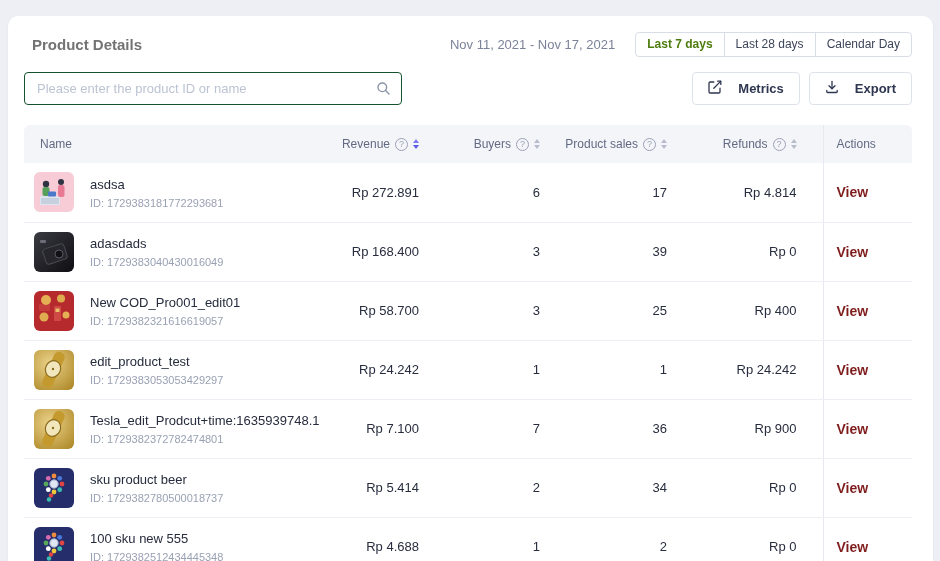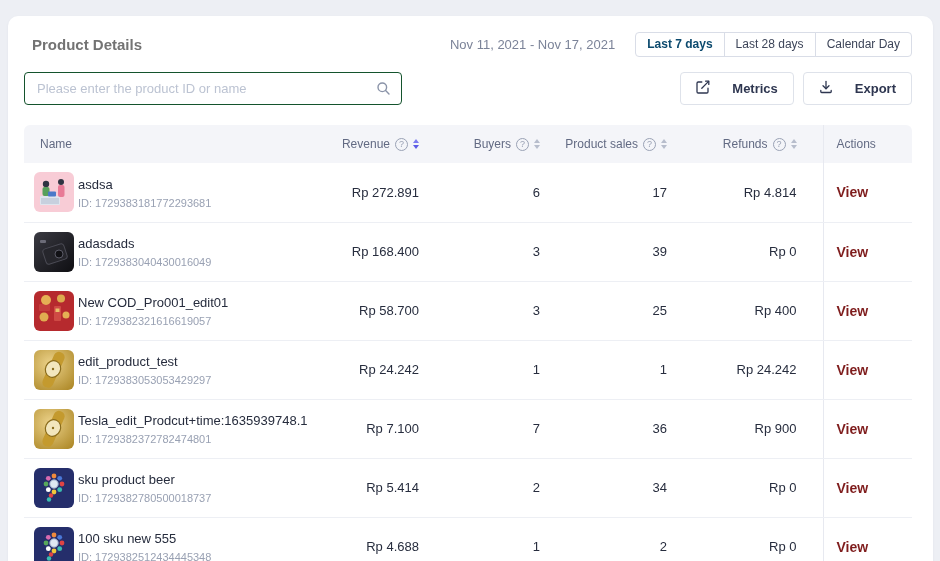--- a/index.html
+++ b/index.html
@@ -14,32 +14,32 @@
   .header-bar { display:flex; justify-content:space-between; align-items:center; height:25px; }
   .page-title { font-size:15px; font-weight:700; color:#737373; padding-left:8px; }
   .header-right { display:flex; align-items:center; gap:20px; }
   .date-range { font-size:13px; color:#7b8398; }
   .seg { display:flex; }
   .seg button { background:#fff; border:1px solid #d9dde7; margin-left:-1px;
                 padding:4px 11px; font-size:12px; color:#3d4559; cursor:pointer;
                 font-family:inherit; line-height:15px; }
   .seg button:first-child { border-radius:4px 0 0 4px; margin-left:0; }
   .seg button:last-child { border-radius:0 4px 4px 0; }
-  .seg button.active { color:#0c4a6e; font-weight:700; }
+  .seg button.active { color:#4d7c0f; font-weight:700; }
 
   
   .toolbar { margin-top:15px; display:flex; justify-content:space-between; }
   .search { position:relative; width:378px; height:33px; }
   .search input { width:100%; height:33px; border:1px solid #14532d; border-radius:4px;
                   padding:0 36px 0 12px; font-size:13px; color:#333; outline:none;
                   font-family:inherit; }
   .search input::placeholder { color:#bcc3d2; }
   .search .mag { position:absolute; right:11px; top:9px; }
   .btn-group { display:flex; gap:9px; }
-  .btn { height:33px; padding:0 15px; display:inline-flex; align-items:center; gap:22px;
+  .btn { height:33px; padding:0 15px; display:inline-flex; align-items:center; gap:16px;
          background:#fff; border:1px solid #dee2ea; border-radius:4px; font-size:13px;
          font-weight:700; color:#2e3650; cursor:pointer; font-family:inherit; }
 
   
   table { margin-top:20px; border-collapse:collapse; table-layout:fixed; width:888px; }
   col.c-name{width:306px} col.c-rev{width:100px} col.c-buy{width:120px}
   col.c-sales{width:125px} col.c-ref{width:148px} col.c-act{width:89px}
   thead th { height:38px; background:#f4f5f9; font-size:12px; font-weight:400;
              color:#626a83; }
   thead th:first-child { border-radius:6px 0 0 0; }
@@ -60,21 +60,21 @@
 
   tbody td { border-bottom:1px solid #edeff4; height:59px; font-size:13px;
              color:#272d3e; vertical-align:middle; }
   td.num { text-align:right; }
   td.actions { border-left:1px solid #e7e9f0; padding-left:13px; }
   th.actions-th { border-left:1px solid #e7e9f0; }
   .view-link { color:#7f1d1d; font-weight:700; font-size:14px; text-decoration:none; cursor:pointer; }
   .product { display:flex; align-items:center; padding-left:10px; }
   .thumb { width:40px; height:40px; border-radius:6px; overflow:hidden; flex:none; }
   .thumb svg { display:block; }
-  .pinfo { margin-left:4px; width:240px; }
+  .pinfo { margin-left:16px; width:240px; }
   .pname { font-size:13px; color:#262c3d; line-height:17px; word-break:break-all; }
   .pid   { font-size:11px; color:#99a1b3; margin-top:4px; }
 </style>
 </head>
 <body>
 
 <div class="card">
   <div class="card-inner">
 
     <div class="header-bar">

